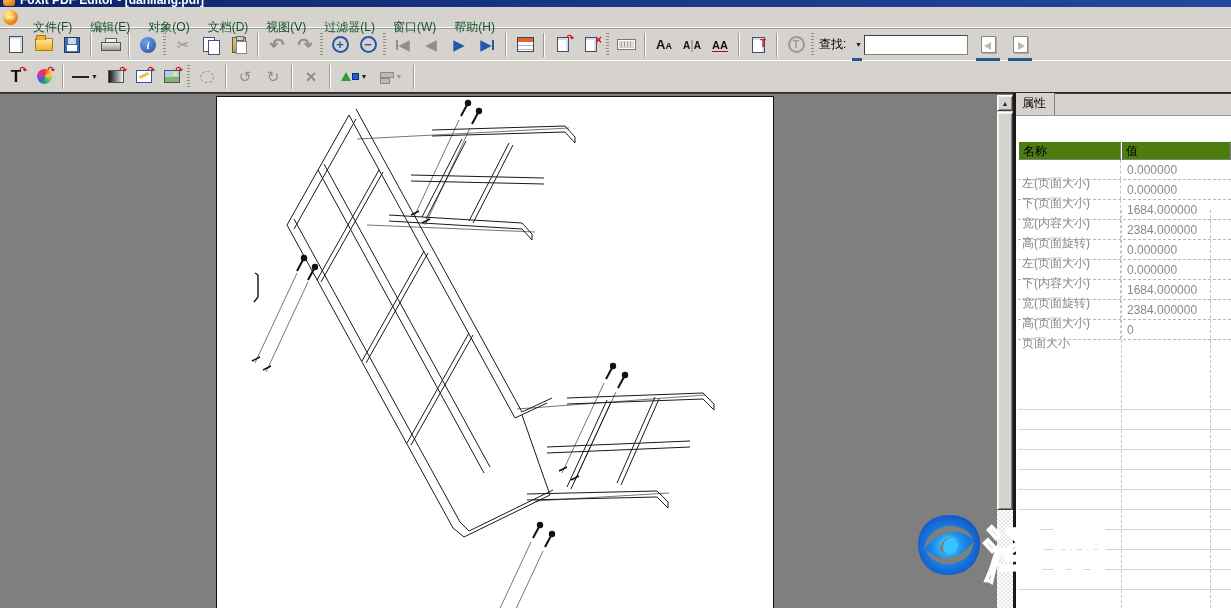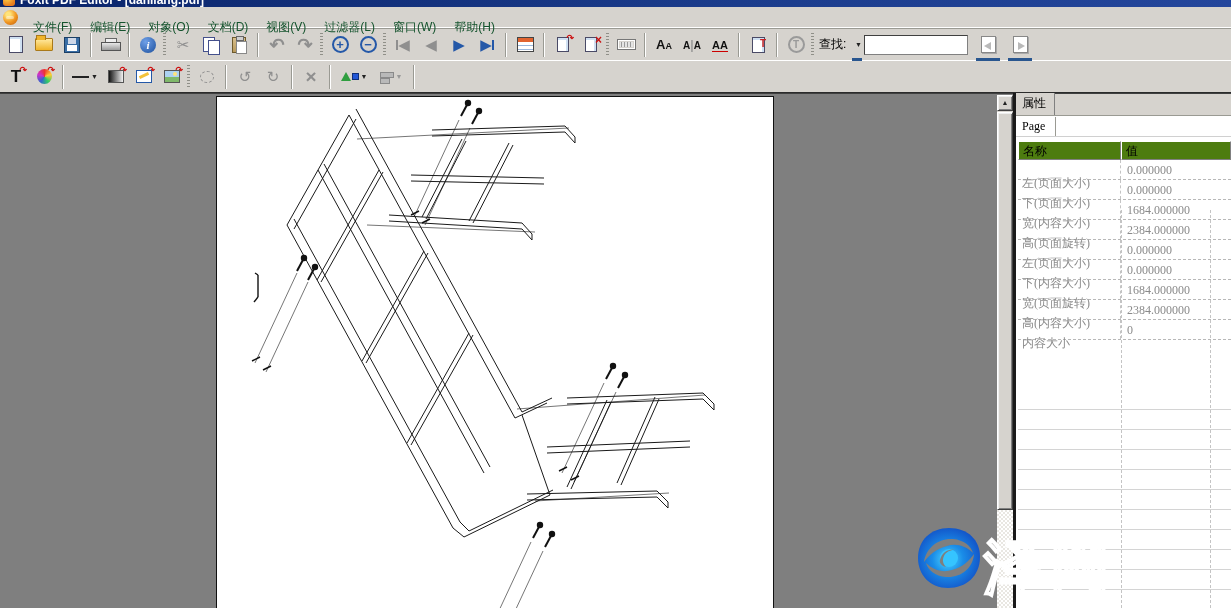--- a/index.html
+++ b/index.html
@@ -78,21 +78,21 @@
   
   .findlabel { font-size:12px; color:#000; margin:0 4px 0 2px; }
   .findinput { width:104px; height:20px; border:1px solid #808080; border-top-color:#404040; border-left-color:#404040;
      background:#fff; font-size:12px; padding:0 3px; outline:none; }
   .i-findpage { width:15px; height:17px; background:#fff; border:1px solid #888; position:relative; box-shadow:1px 1px 0 #aaa; }
   .i-findpage::after { content:""; position:absolute; width:0; height:0; top:5px; }
   .i-findpage.prev::after { left:2px; border-top:4px solid transparent; border-bottom:4px solid transparent; border-right:7px solid #b9b9b9; }
   .i-findpage.next::after { right:2px; border-top:4px solid transparent; border-bottom:4px solid transparent; border-left:7px solid #b9b9b9; }
 
   
-  .main { position:absolute; top:93px; left:0; width:1231px; height:515px;font-family:Liberation Serif, serif; }
+  .main { position:absolute; top:93px; left:0; width:1231px; height:515px; }
   .workspace { position:absolute; left:0; top:0; width:1014px; height:515px; background:#7f7f7f; border-top:1px solid #404040; overflow:hidden; }
   .pagecanvas { position:absolute; left:216px; top:2px; width:558px; height:513px; background:#fff; border:1px solid #111; border-bottom:none; }
   .pagecanvas svg { display:block; }
 
   
   .vscroll { position:absolute; left:997px; top:2px; width:16px; height:513px; background:#d6d3ce; }
   .sbtn { width:16px; height:16px; background:#d6d3ce; border:1px solid; border-color:#fff #404040 #404040 #fff; box-shadow:inset 1px 1px 0 #eee, inset -1px -1px 0 #808080;
      display:flex; align-items:center; justify-content:center; font-size:7px; color:#222; }
   .sthumb { position:absolute; left:0; top:17px; width:16px; height:398px; background:#d6d3ce; border:1px solid; border-color:#fff #404040 #404040 #fff;
      box-shadow:inset 1px 1px 0 #eee, inset -1px -1px 0 #808080; }
@@ -113,21 +113,21 @@
   .phcell { background:#4d7c0f; color:#000; border:1px solid; border-color:#fff #808080 #808080 #fff; padding:1px 4px; }
   .phcell.n { width:103px; } .phcell.v { flex:1; }
   .prow { display:flex; height:20px; border-bottom:1px dashed #b8b8b8; color:#8a8a8a; }
   .prow .n { width:103px; padding:15px 4px 0 4px; border-right:1px dashed #c4c4c4; }
   .prow .v { flex:1; padding:3px 4px 0 6px; }
   .pempty { position:absolute; left:0; right:0; bottom:0; top:249px;
      background:repeating-linear-gradient(180deg, transparent 0 19px, #d4d4d4 19px 20px); }
   .pvline { position:absolute; top:69px; bottom:0; border-left:1px dashed #c4c4c4; }
 
   
-  .wm { position:absolute; left:916px; top:433px; width:260px; height:80px; pointer-events:none; z-index:50; }
+  .wm { position:absolute; left:916px; top:420px; width:260px; height:80px; pointer-events:none; z-index:50; }
   .wmtext { position:absolute; left:68px; top:2px; font-size:60px; font-weight:bold; letter-spacing:6px;
      color:transparent; -webkit-text-stroke:2px #fff; white-space:nowrap; }
 </style>
 </head>
 <body>
 
 <div class="win">
 
   <div class="titlebar">
     <div class="appico"></div>
@@ -435,23 +435,20 @@
       <div class="sthumb"></div>
       <div class="strack"></div>
     </div>
 
     <div class="divider"></div>
 
     <div class="props">
       <div class="ptitle">
         <span>属性</span>
       </div>
-      <div class="ptab">
-        <span>Page</span>
-      </div>
       <div class="ptable">
         <div class="phead">
           <div class="phcell n">名称</div>
           <div class="phcell v">值</div>
         </div>
         <div class="prow">
             <div class="n">左(页面大小)</div>
             <div class="v">0.000000</div>
           </div>
         <div class="prow">
@@ -472,25 +469,25 @@
           </div>
         <div class="prow">
             <div class="n">下(内容大小)</div>
             <div class="v">0.000000</div>
           </div>
         <div class="prow">
             <div class="n">宽(页面旋转)</div>
             <div class="v">1684.000000</div>
           </div>
         <div class="prow">
-            <div class="n">高(内容大小)</div>
+            <div class="n">高(页面大小)</div>
             <div class="v">2384.000000</div>
           </div>
         <div class="prow">
-            <div class="n">内容大小</div>
+            <div class="n">页面大小</div>
             <div class="v">0</div>
           </div>
         <div class="pempty"></div>
         <div class="pvline" style="left:103px"></div>
         <div class="pvline" style="left:192px"></div>
       </div>
     </div>
 
     <div class="wm">
       <svg width="66" height="64" viewBox="0 0 66 64">

